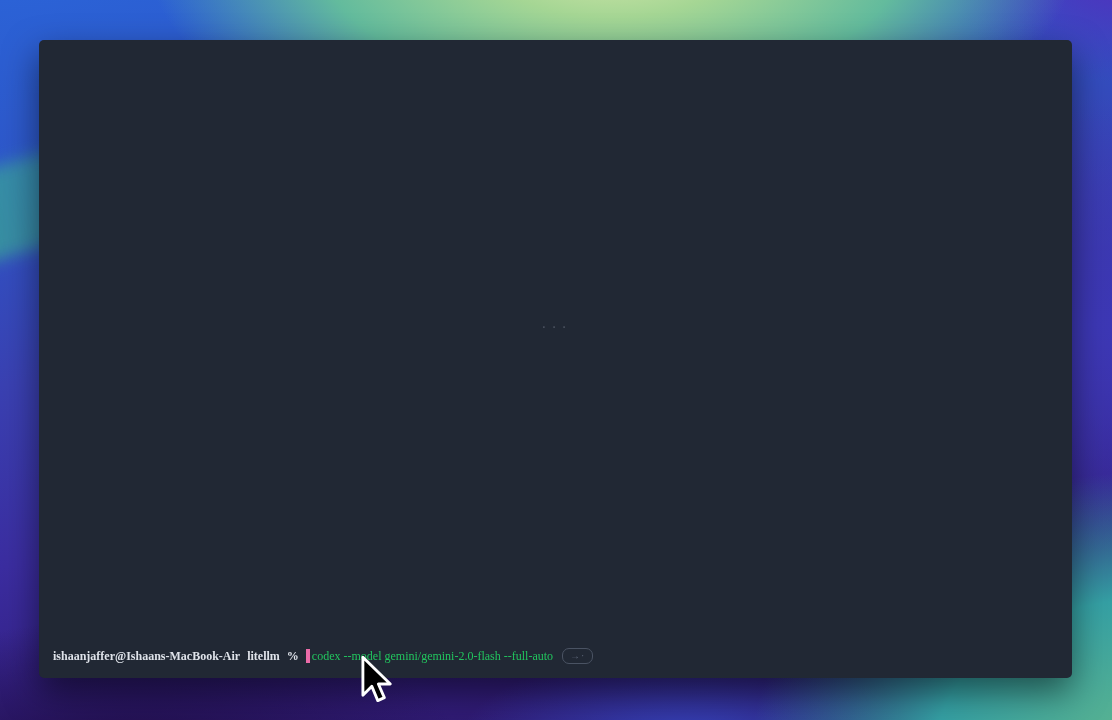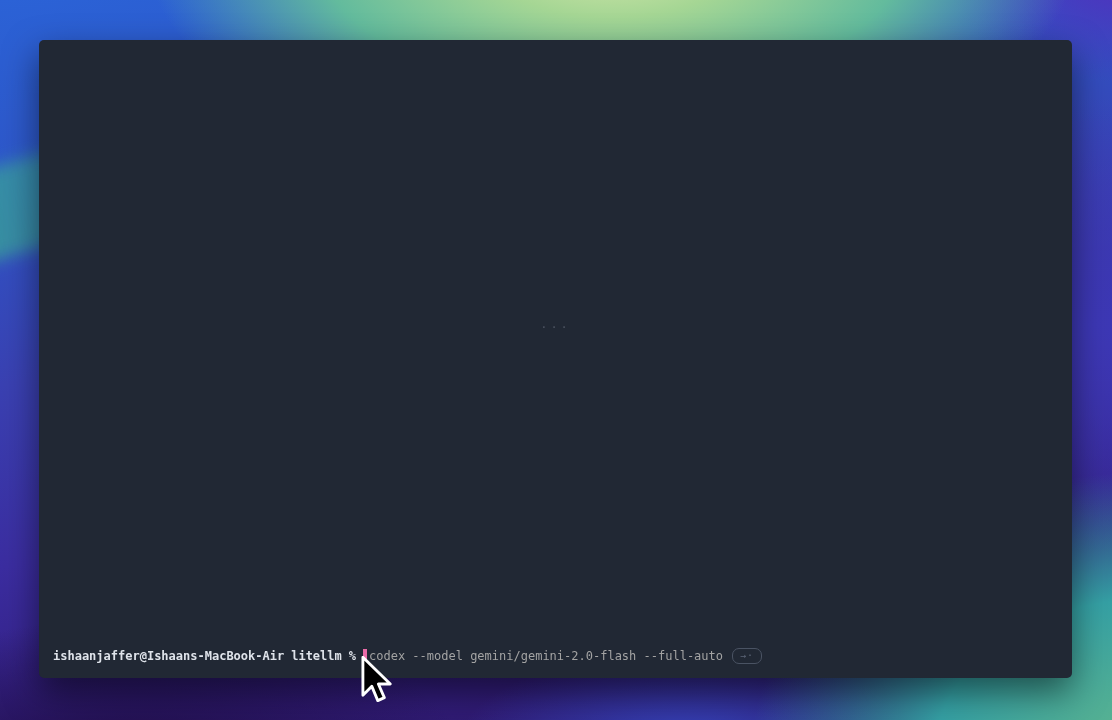--- a/index.html
+++ b/index.html
@@ -61,37 +61,38 @@
   .prompt-line {
     position: absolute;
     left: 14px;
     bottom: 14px;
     right: 6px;
     display: flex;
     align-items: center;
     font-size: 12px;
     line-height: 16px;
     white-space: pre;
+    font-family: Liberation Serif, serif;
   }
   .prompt-strong {
     color: #dfe3ea;
     font-weight: bold;
   }
   .prompt-gap { width: 7px; }
 
   .text-cursor {
     display: inline-block;
     width: 4px;
     height: 14px;
     margin-right: 2px;
     background: #ea6ba8;
   }
 
   .suggestion {
-    color: #a3a3a3;
+    color: #22c55e;
   }
 
   .hint-badge {
     margin-left: 9px;
     padding: 0px 7px 1px 7px;
     border: 1px solid #4a5363;
     border-radius: 7px;
     color: #5d6678;
     font-size: 10px;
     line-height: 13px;

